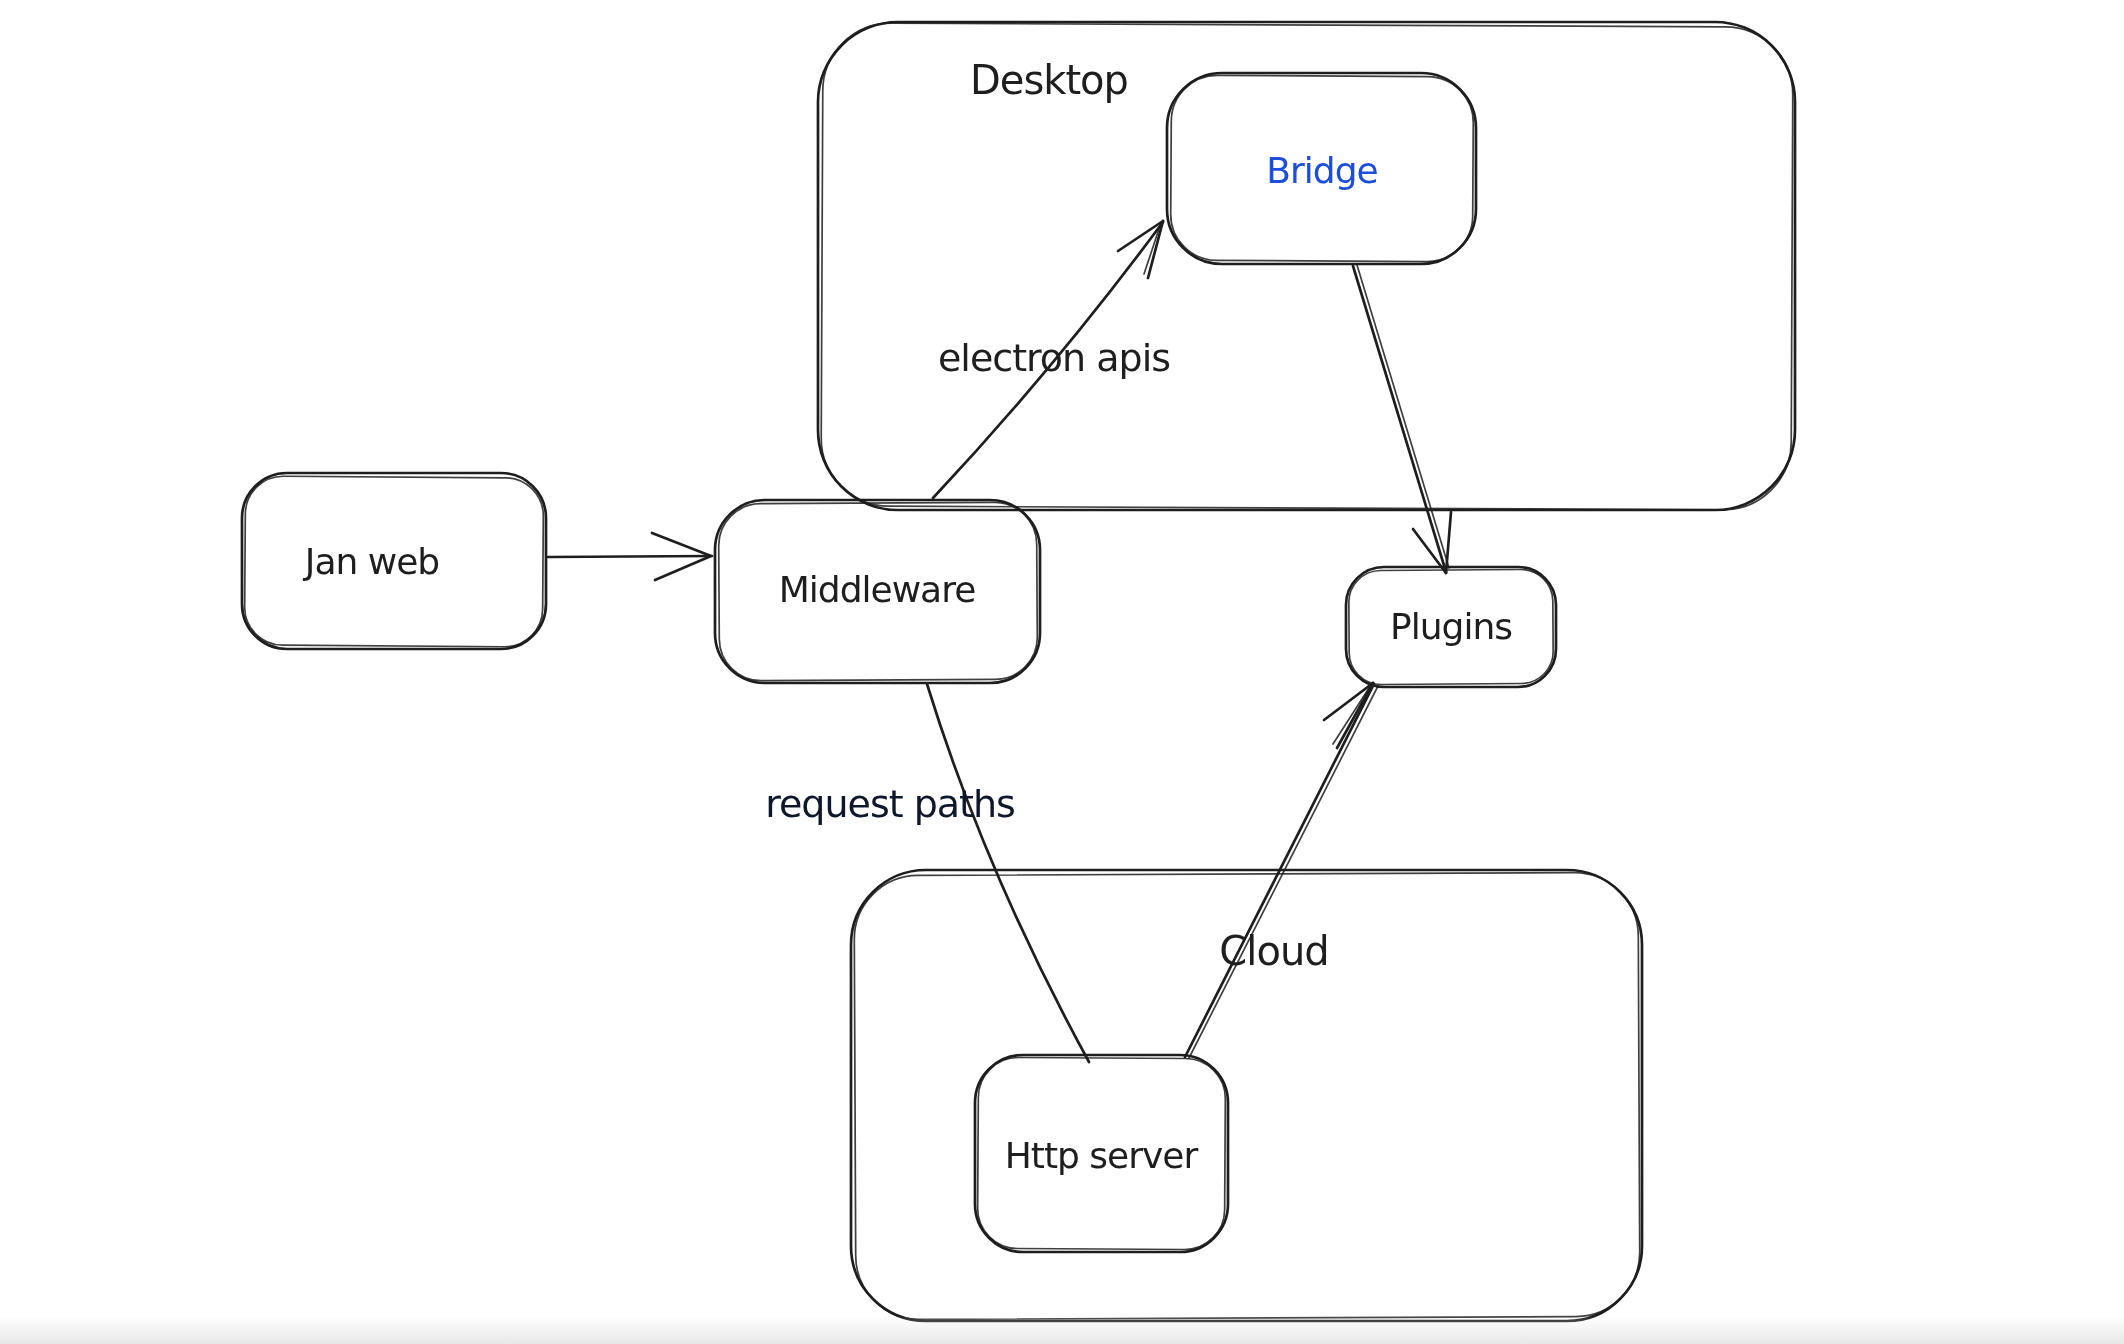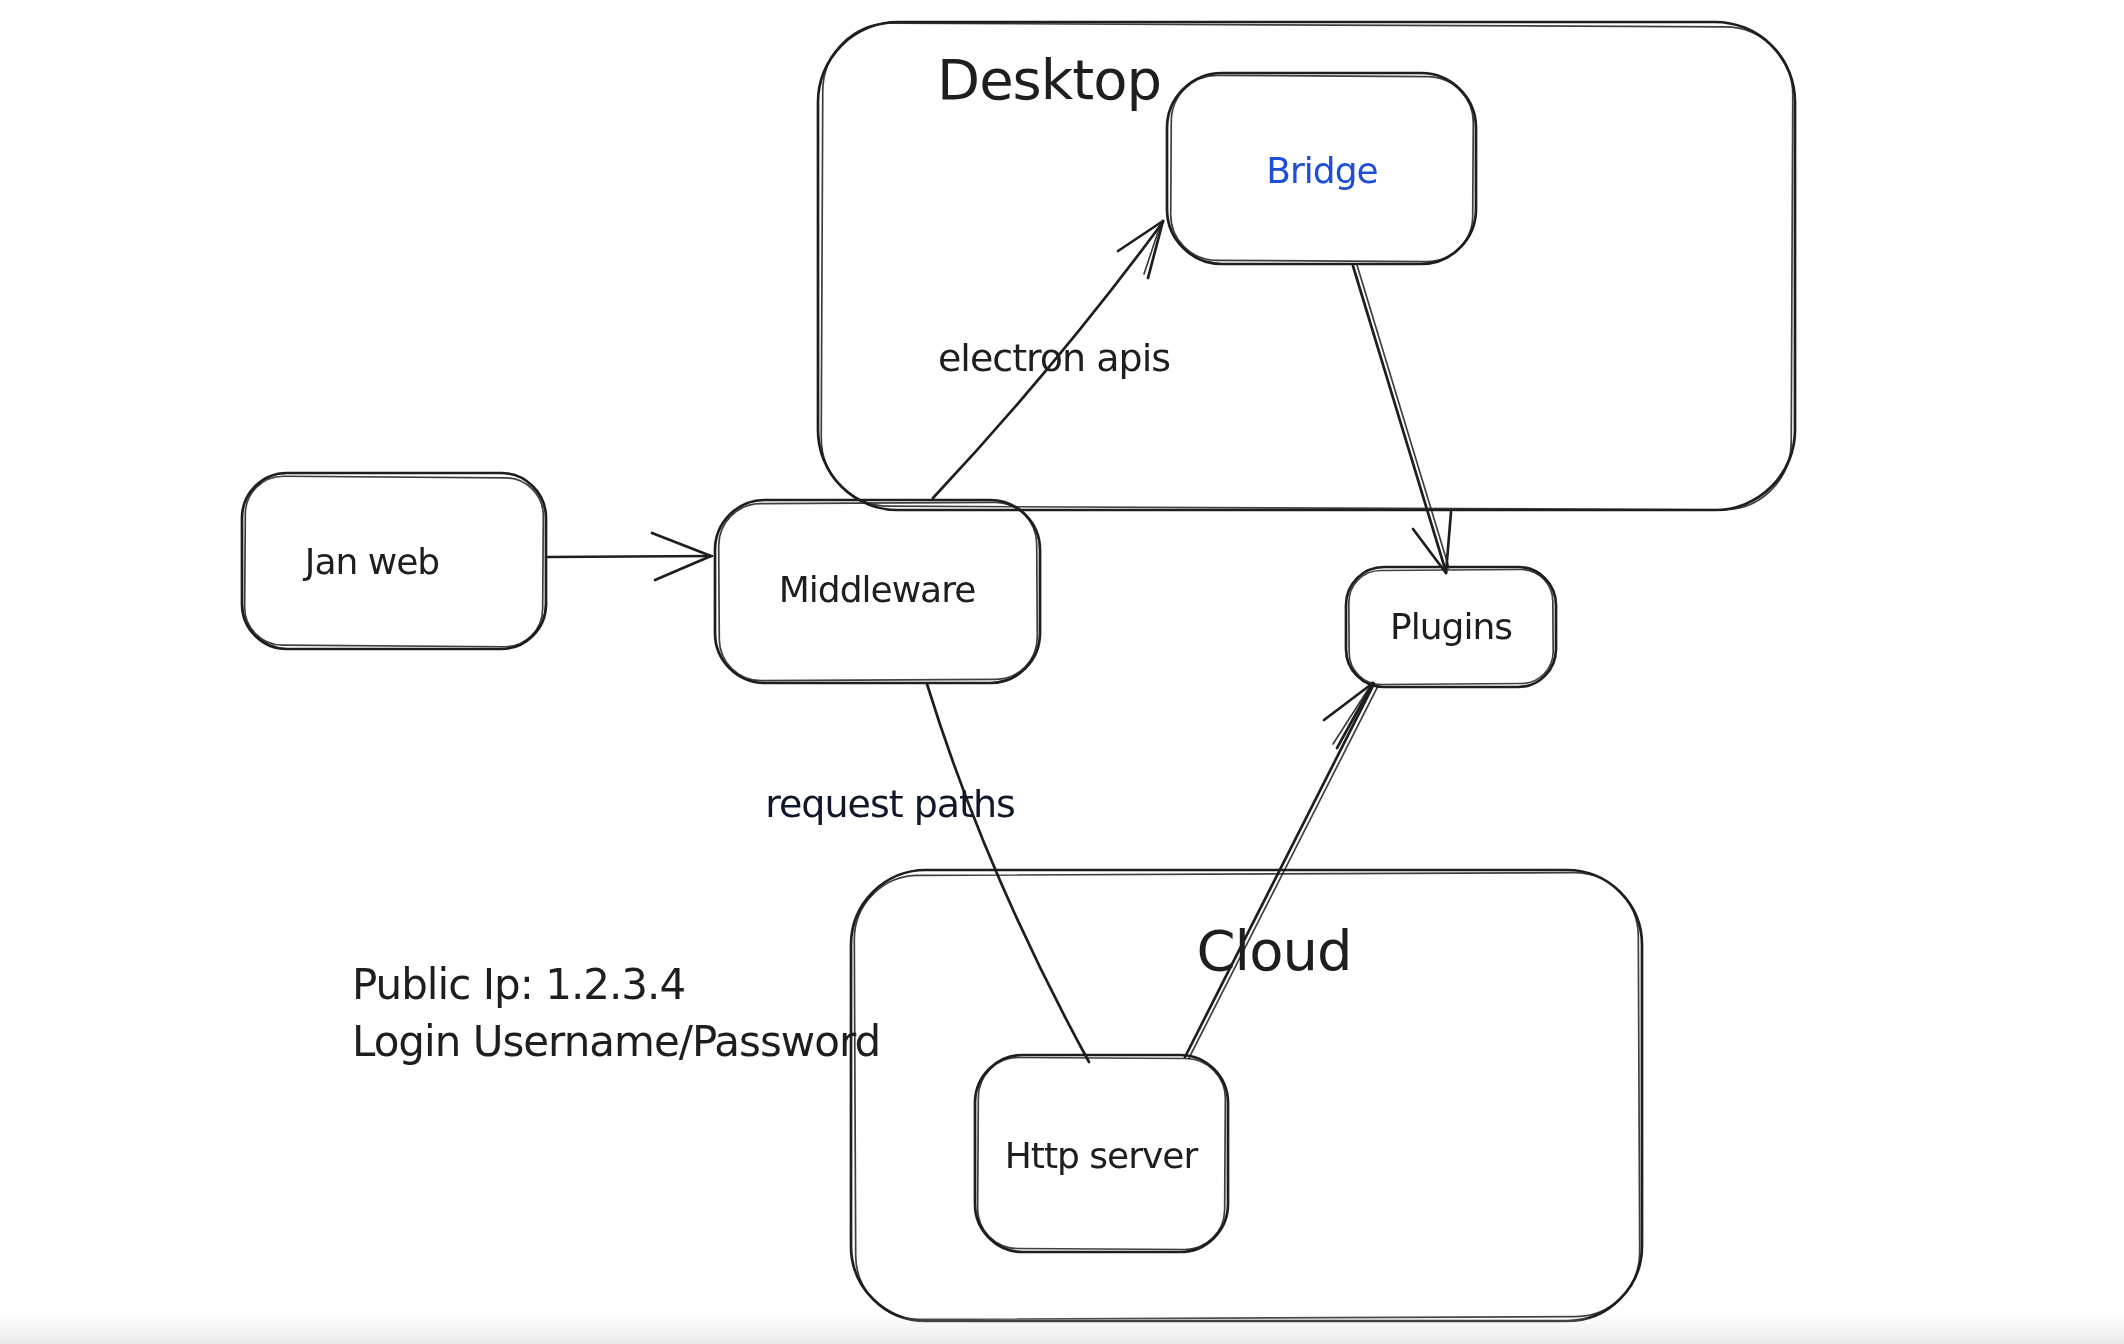--- a/index.html
+++ b/index.html
@@ -25,21 +25,21 @@
   .sk2 { fill: none; stroke: currentColor; stroke-width: 1.7; stroke-linecap: round; stroke-linejoin: round; opacity: .85; }
   .lbl {
     position: absolute;
     transform: translate(-50%, -50%);
     white-space: nowrap;
     color: #1e1e1e;
     letter-spacing: -1px;
     line-height: 1.1;
   }
   .lbl-node      { font-size: 36px; }
-  .lbl-container { font-size: 56px; }
+  .lbl-container { font-size: 40px; }
   .lbl-edge      { font-size: 38px; }
   .note-block {
     position: absolute;
     left: 352px;
     top: 956px;
     color: #1e1e1e;
     font-size: 42px;
     line-height: 57px;
     letter-spacing: -1px;
     white-space: nowrap;
@@ -137,19 +137,15 @@
   <div class="lbl lbl-node" style="left: 1322px; top: 171px; color: #1d4ed8;">Bridge</div>
 
   <div class="lbl lbl-node" style="left: 1451px; top: 627px; color: rgb(30, 30, 30);">Plugins</div>
 
   <div class="lbl lbl-node" style="left: 1101px; top: 1156px; color: rgb(30, 30, 30);">Http server</div>
 
   <div class="lbl lbl-edge" style="left: 1054px; top: 359px; color: rgb(30, 30, 30);">electron apis</div>
 
   <div class="lbl lbl-edge" style="left: 890px; top: 805px; color: #0f172a;">request paths</div>
 
-  <div class="note-block" style="color: rgb(30, 30, 30);">
-    <div>Public Ip: 1.2.3.4</div>
-    <div>Login Username/Password</div>
-  </div>
 
   <div id="bottom-fade"></div>
 </div>
 
 </body></html>

